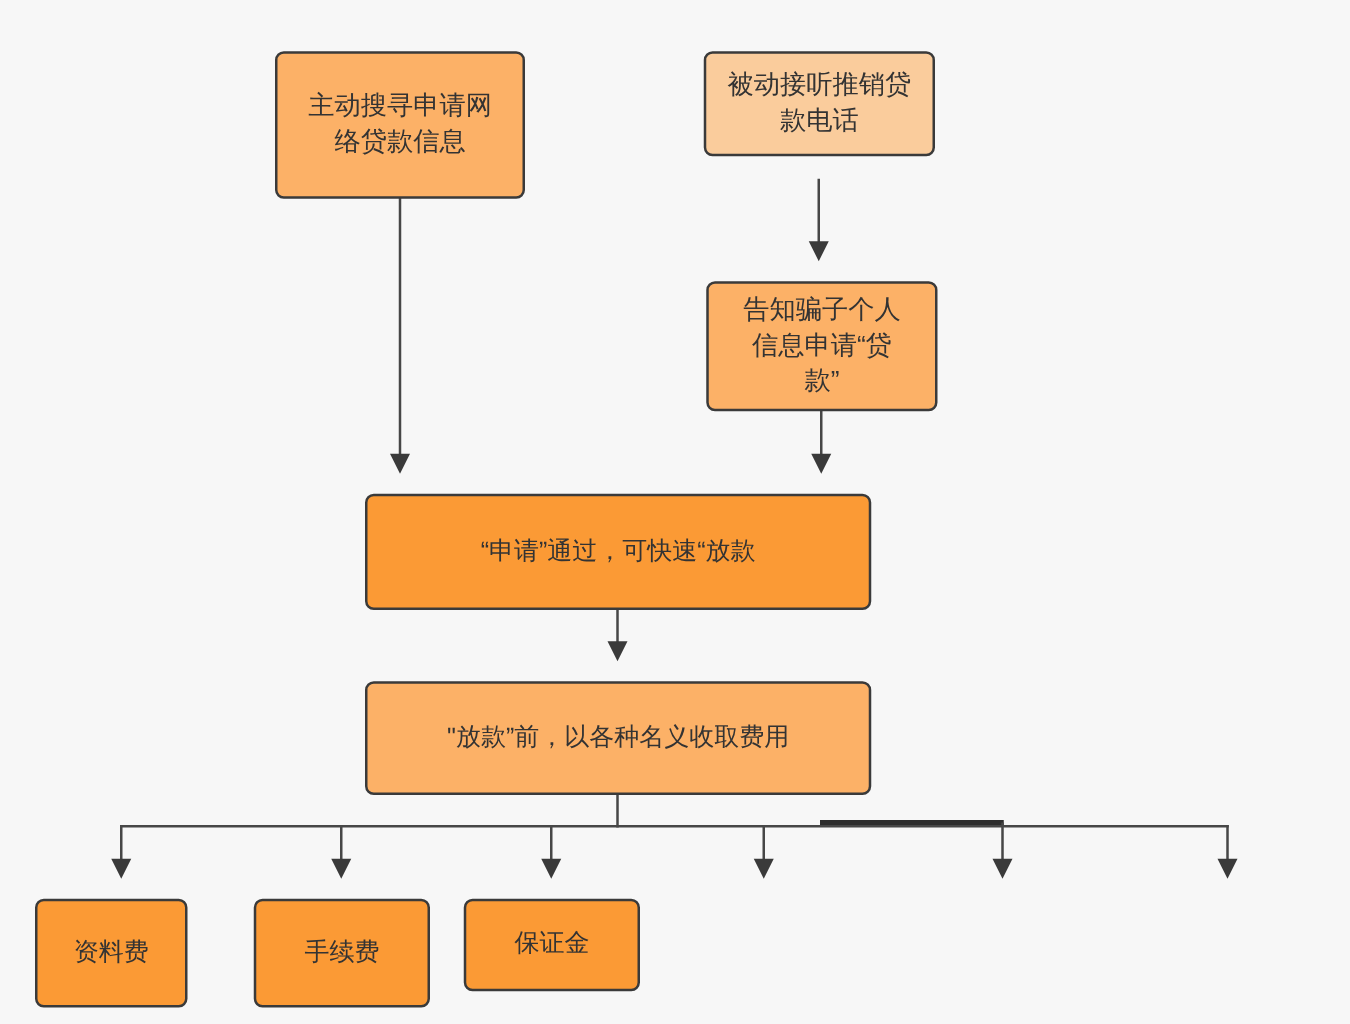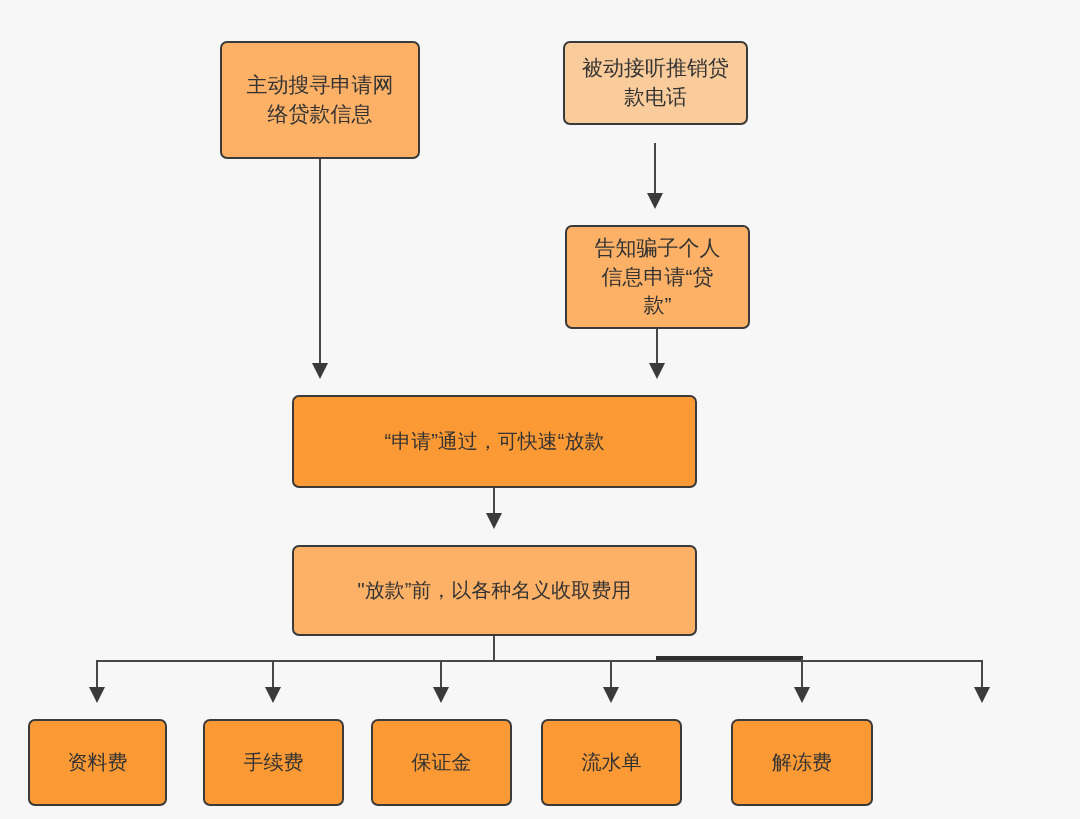--- a/index.html
+++ b/index.html
@@ -37,23 +37,23 @@
   }
   .fill-dark   { background: var(--fill-dark); }
   .fill-medium { background: var(--fill-medium); }
   .fill-light  { background: var(--fill-light); }
 
   .node-search   { left: 220px; top: 25px;  width: 200px; height: 118px; font-size: 21px; padding: 0 20px; }
   .node-call     { left: 563px; top: 25px;  width: 185px; height: 84px; font-size: 21px; padding: 12px 11px; }
   .node-inform   { left: 565px; top: 209px; width: 185px; height: 104px; font-size: 21px; padding: 0 23px; }
   .node-approved { left: 292px; top: 379px; width: 405px; height: 93px;  font-size: 20px; padding: 0 31px; }
   .node-fees     { left: 292px; top: 529px; width: 405px; height: 91px;  font-size: 20px; padding: 0 14px; }
-  .node-fee1 { left: 28px;  top: 703px; width: 139px; height: 87px; font-size: 20px; }
+  .node-fee1 { left: 28px;  top: 703px; width: 122px; height: 87px; font-size: 20px; }
   .node-fee2 { left: 203px; top: 703px; width: 141px; height: 87px; font-size: 20px; font-family: Liberation Serif, serif; }
-  .node-fee3 { left: 371px; top: 703px; width: 141px; height: 87px; font-size: 20px; justify-content: center; }
+  .node-fee3 { left: 371px; top: 703px; width: 141px; height: 74px; font-size: 20px; justify-content: center; }
   .node-fee4 { left: 541px; top: 703px; width: 141px; height: 87px; font-size: 20px; }
   .node-fee5 { left: 731px; top: 703px; width: 142px; height: 87px; font-size: 20px; }
   .node-fee6 { left: 911px; top: 703px; width: 143px; height: 87px; font-size: 20px; padding: 0 14px; }
 
   .vline {
     position: absolute;
     width: 2px;
     background: var(--line);
   }
   .hline {
@@ -140,22 +140,16 @@
   </div>
 
   <div class="node fill-dark node-fee2">
     <span>手续费</span>
   </div>
 
   <div class="node fill-dark node-fee3">
     <span>保证金</span>
   </div>
 
-  <div class="node fill-dark node-fee4">
-    <span>流水单</span>
-  </div>
 
-  <div class="node fill-dark node-fee5">
-    <span>解冻费</span>
-  </div>
 
 
 </div>
 
 </body></html>

